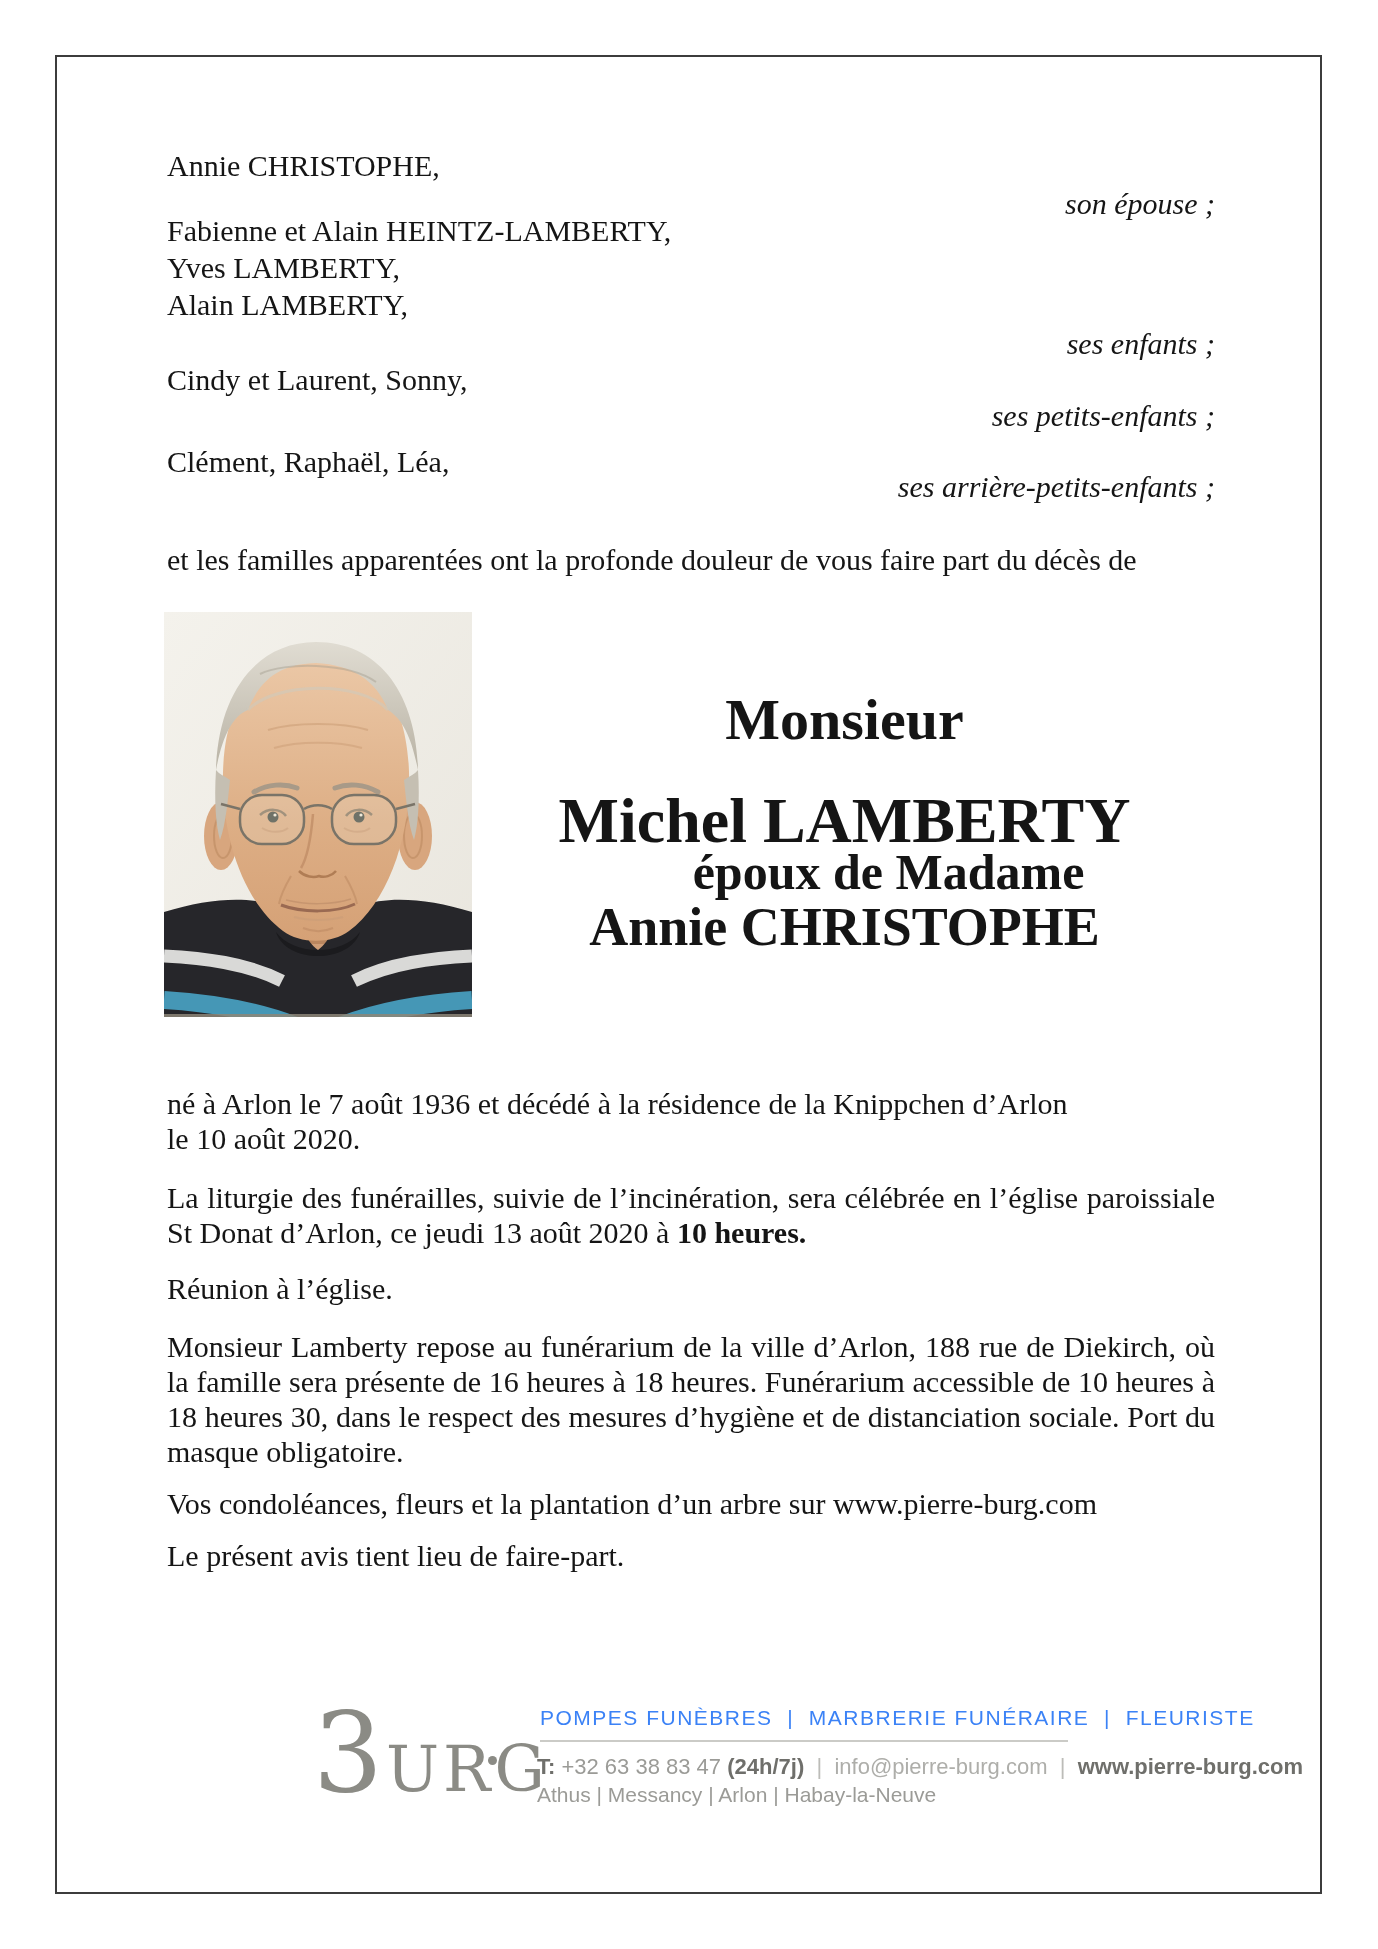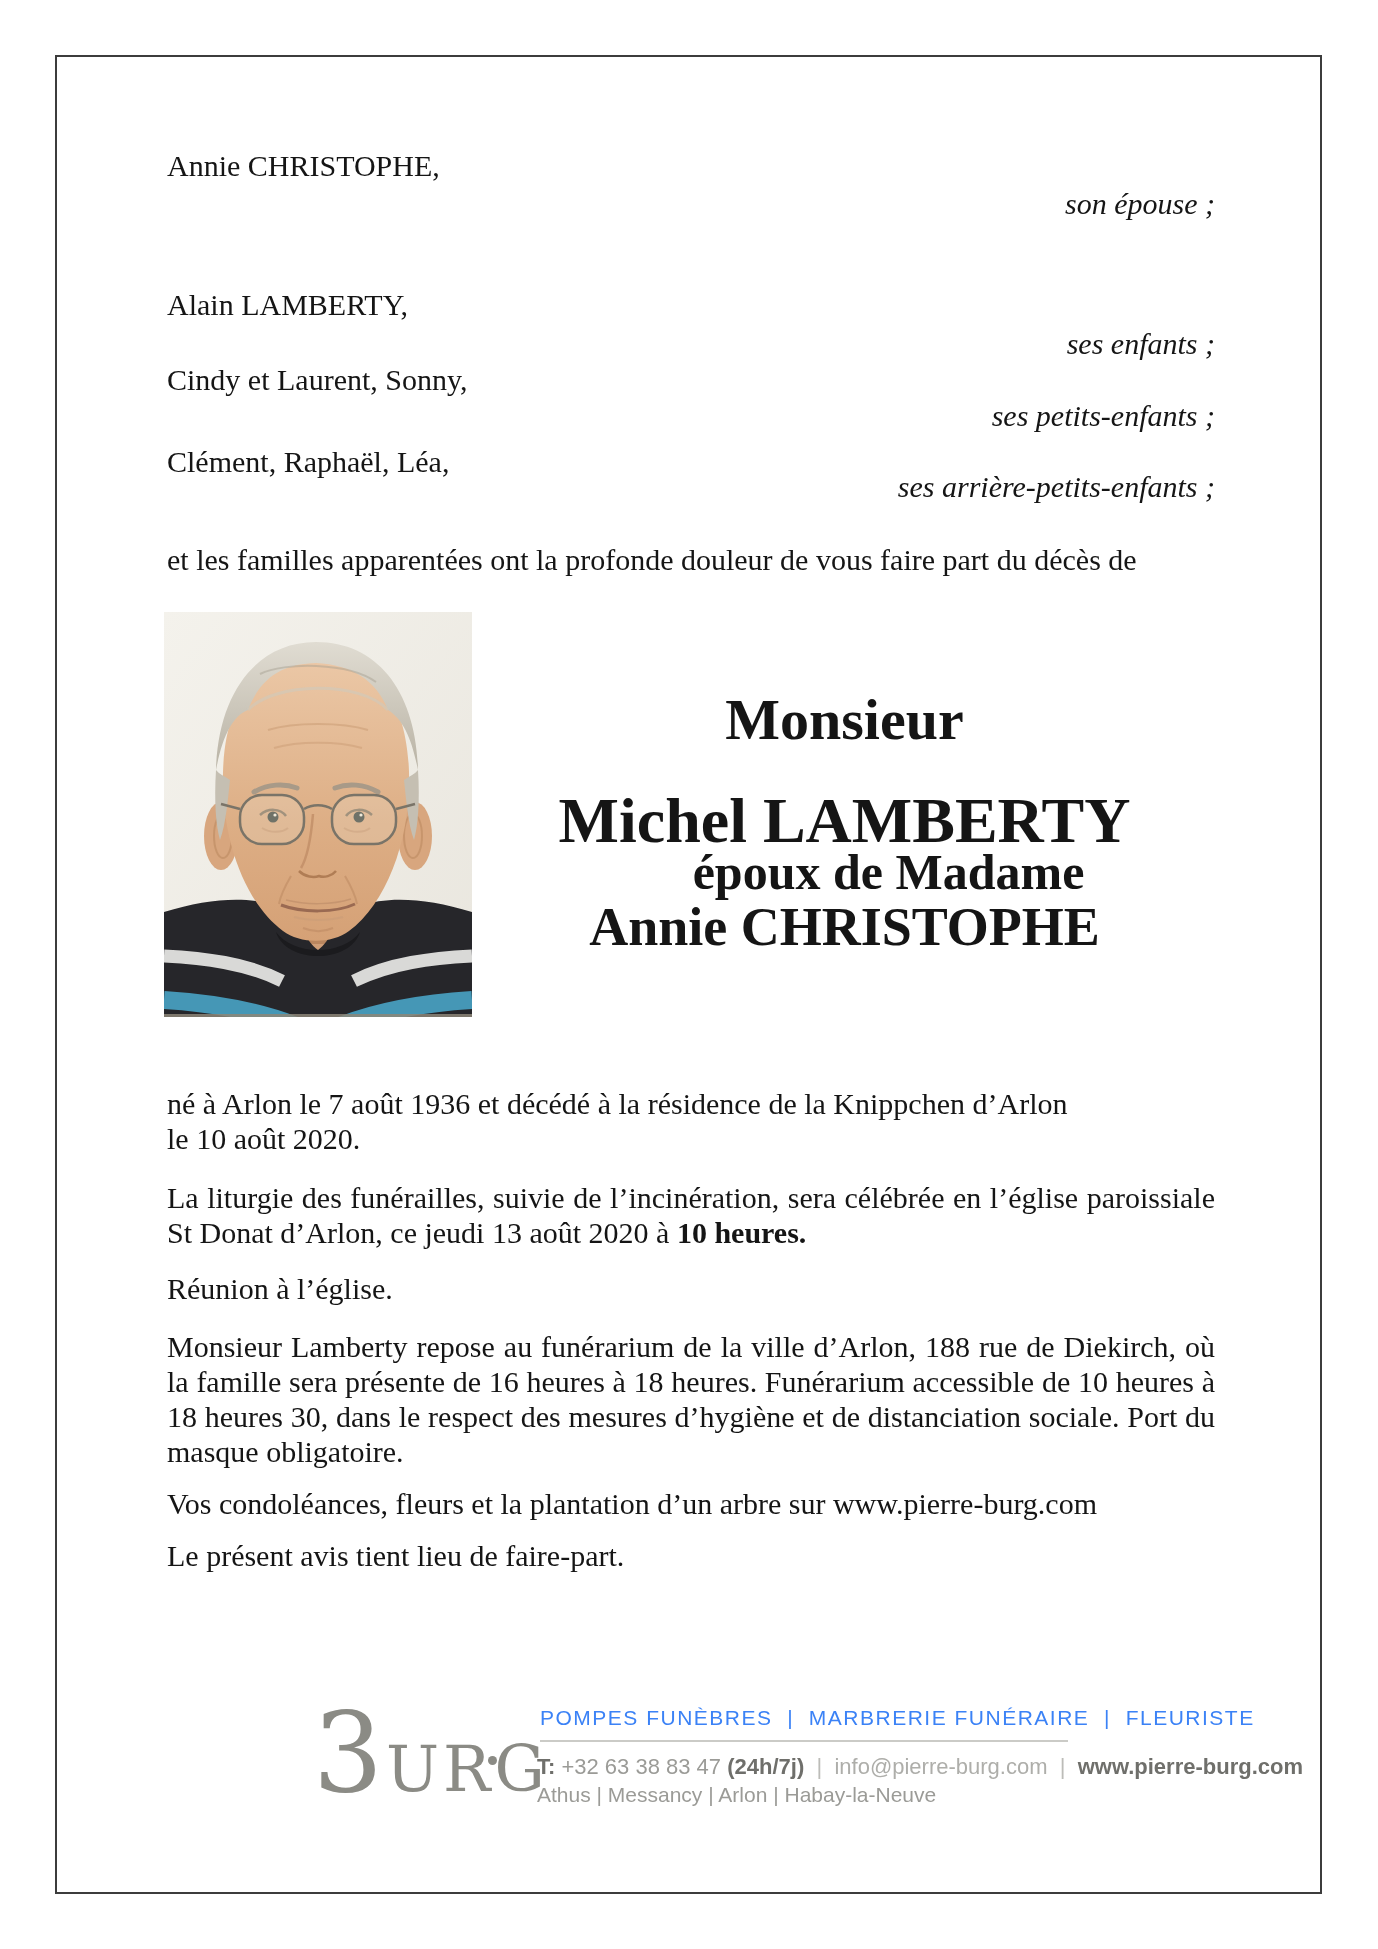--- a/index.html
+++ b/index.html
@@ -63,20 +63,22 @@
   }
 </style>
 </head>
 <body>
 
 <div class="page">
   <div class="frame"></div>
 
   <div class="fline" style="top:148px">Annie CHRISTOPHE,</div>
   <div class="fline right" style="top:186px">son épouse ;</div>
+  <div class="fline" style="top:213px">Fabienne et Alain HEINTZ-LAMBERTY,</div>
+  <div class="fline" style="top:250px">Yves LAMBERTY,</div>
   <div class="fline" style="top:287px">Alain LAMBERTY,</div>
   <div class="fline right" style="top:326px">ses enfants ;</div>
   <div class="fline" style="top:362px">Cindy et Laurent, Sonny,</div>
   <div class="fline right" style="top:398px">ses petits-enfants ;</div>
   <div class="fline" style="top:444px">Clément, Raphaël, Léa,</div>
   <div class="fline right" style="top:469px">ses arrière-petits-enfants ;</div>
 
   <div class="closing">et les familles apparentées ont la profonde douleur de vous faire part du décès de</div>
 
   <div class="photo">

